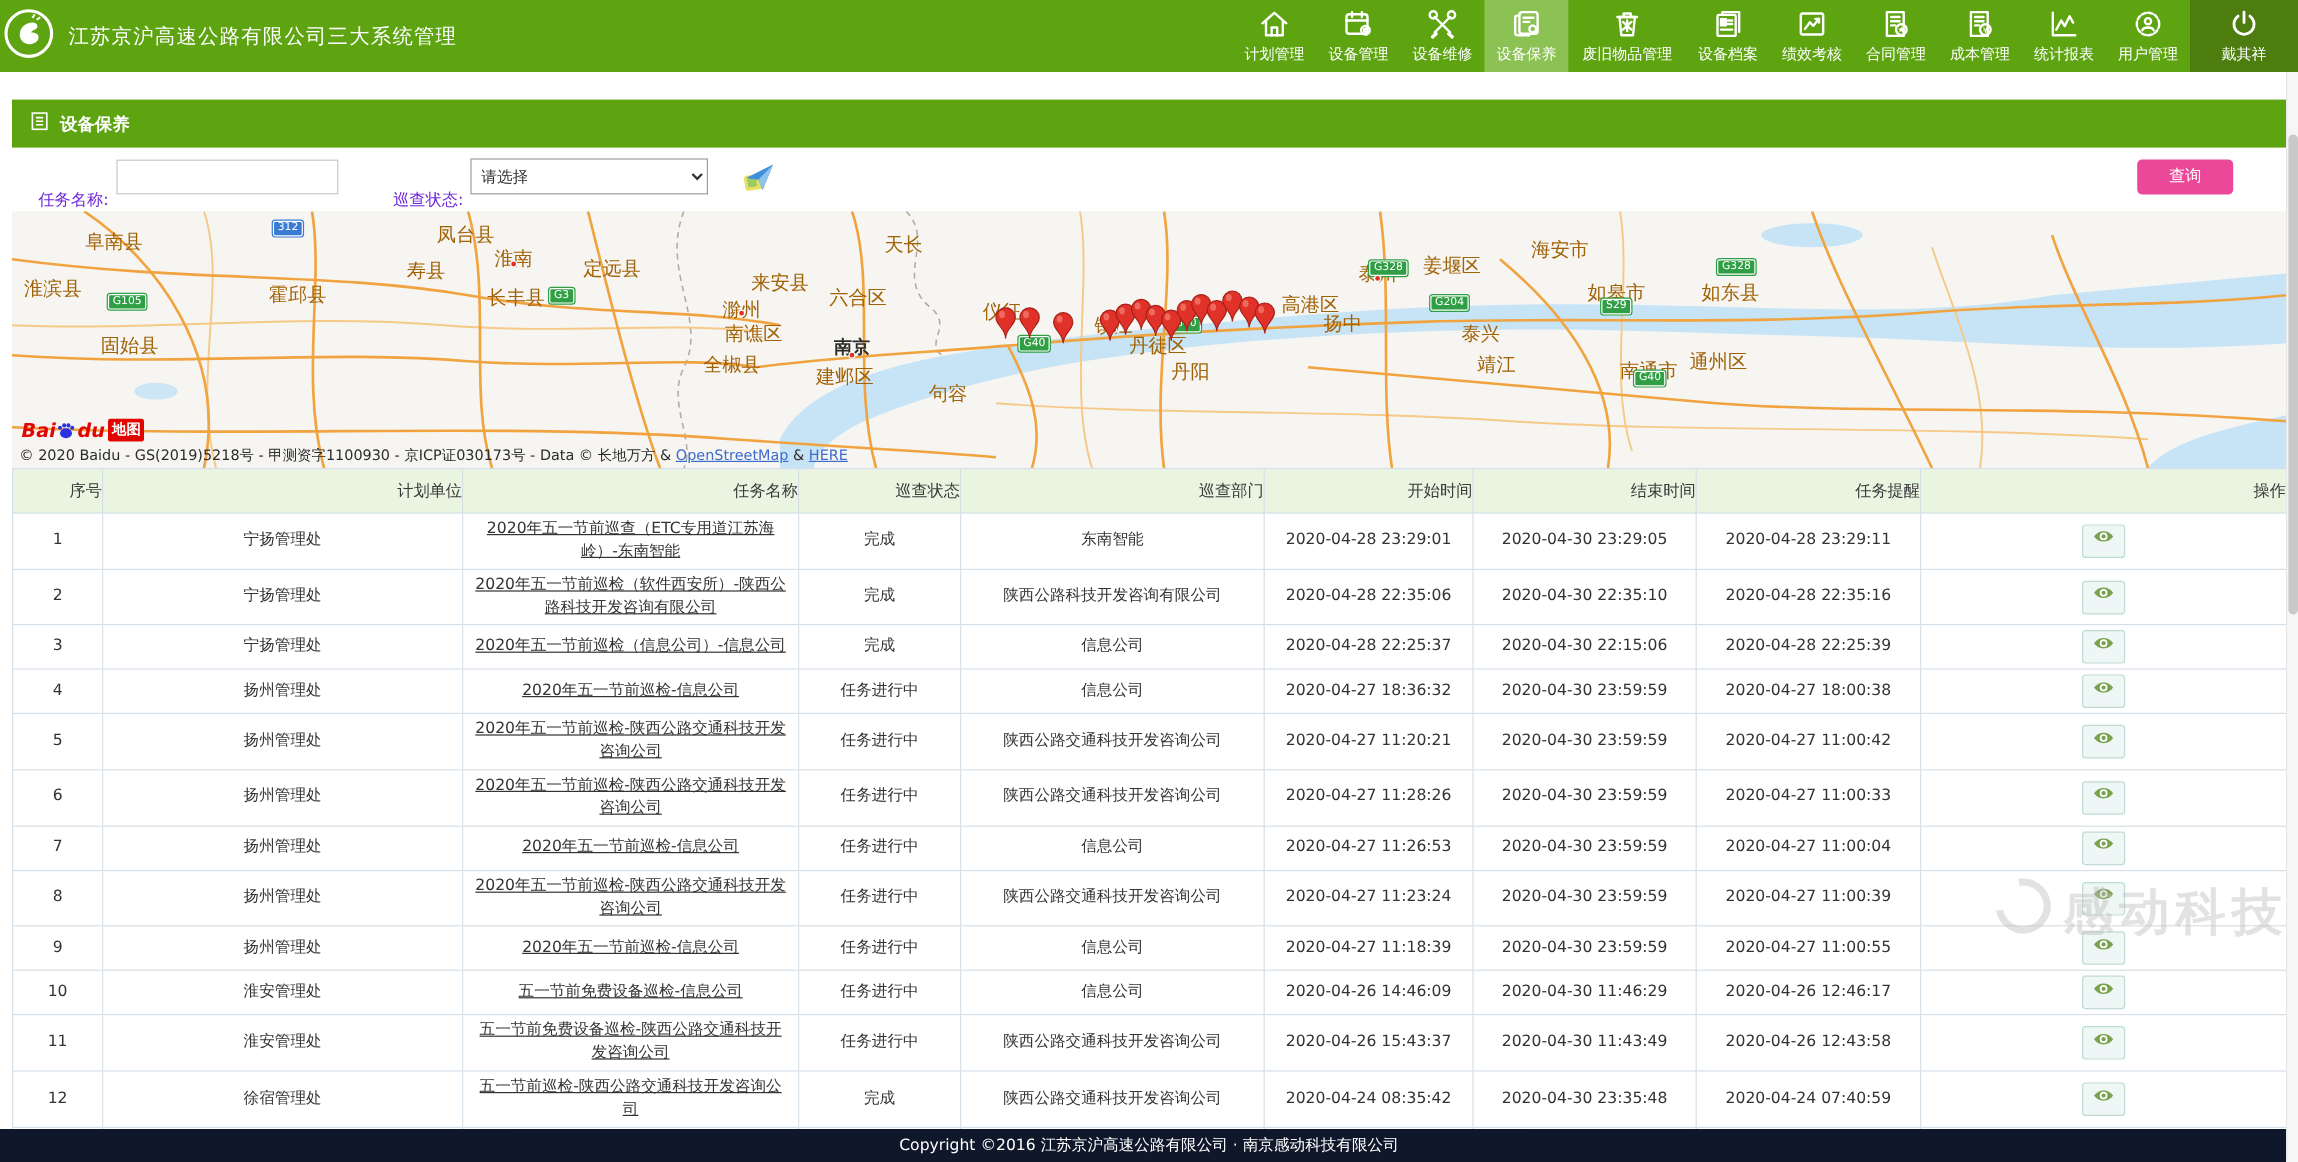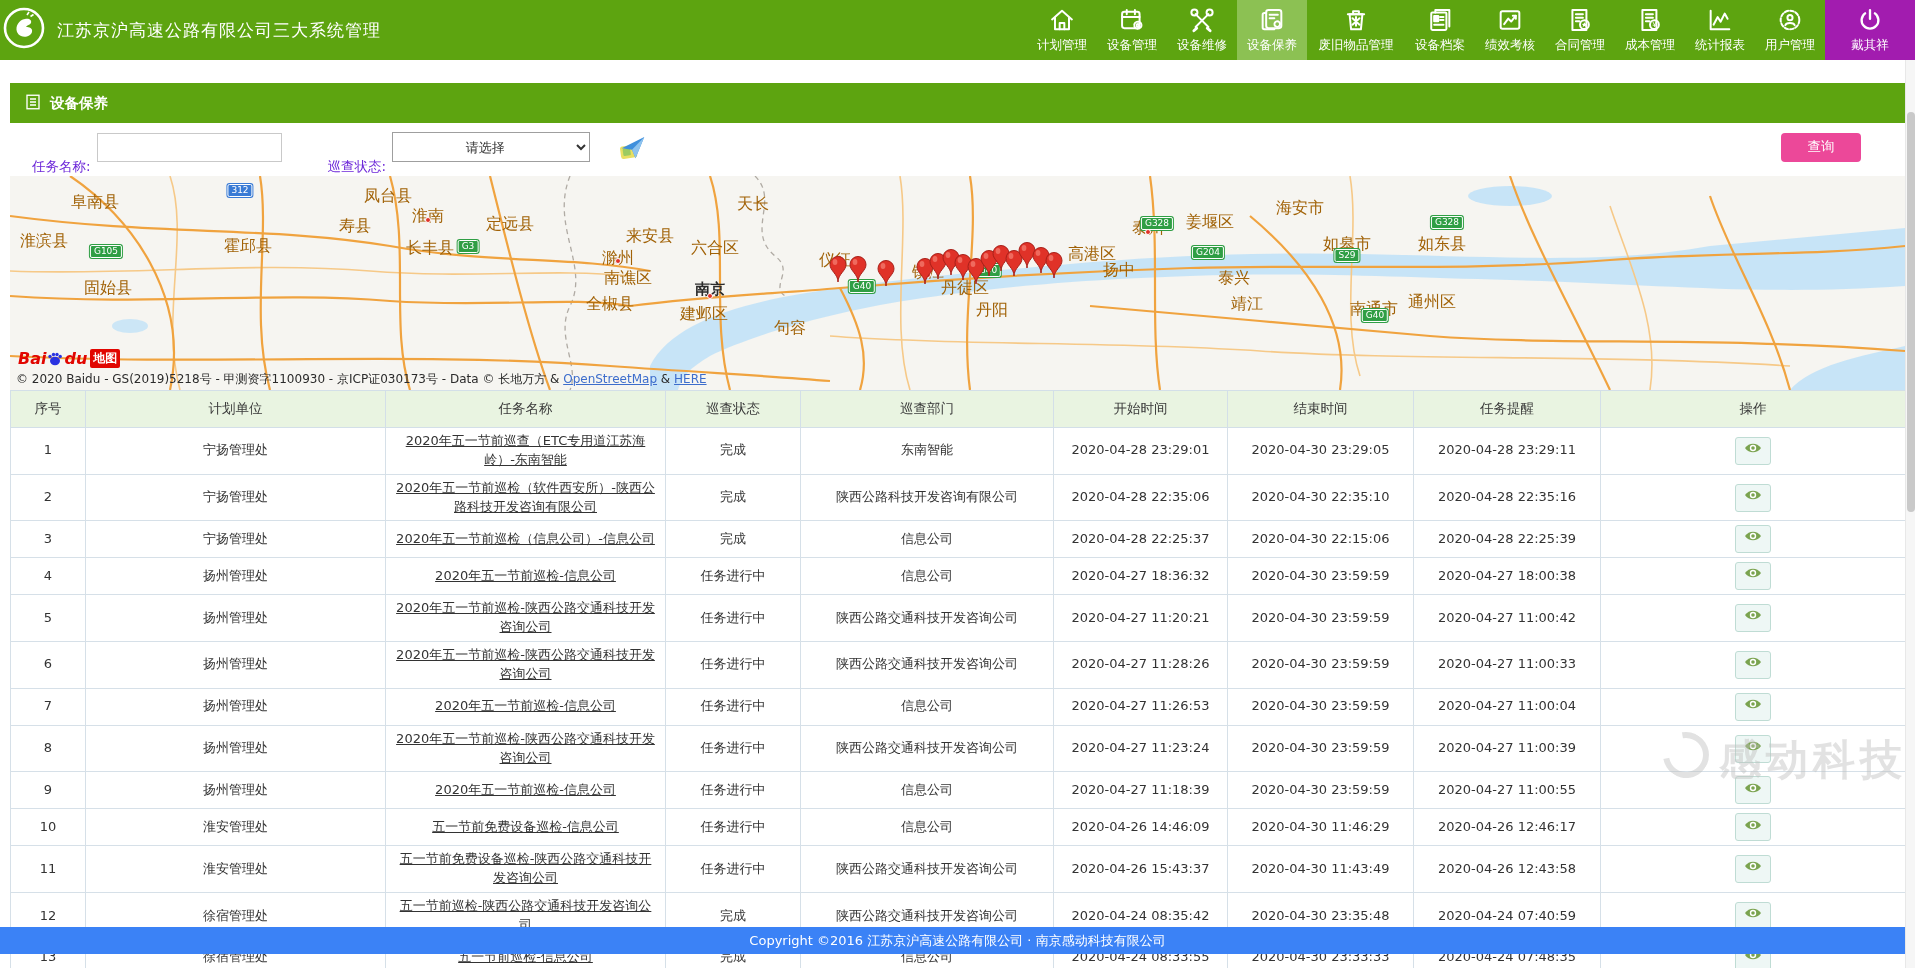--- a/index.html
+++ b/index.html
@@ -9,30 +9,30 @@
   .header { height:60px; background:#5da410; display:flex; align-items:stretch; position:relative; }
   .brand { display:flex; align-items:center; gap:12px; padding-left:3px; flex:0 0 auto; }
   .brand-title { color:#fff; font-size:17px; letter-spacing:1px; }
   .nav { margin-left:auto; display:flex; align-items:stretch; }
   .nav-item { width:70px; display:flex; flex-direction:column; align-items:center;
     justify-content:flex-end; padding:8px 4px 6px; cursor:pointer; }
   .nav-item.wide { width:98px; }
   .nav-item.active { background:#8cc153; }
   .nav-item .nicon { height:32px; display:flex; align-items:center; }
   .nav-item .nlabel { color:#fff; font-size:12.5px; margin-top:3px; white-space:nowrap; }
-  .nav-item.user { background:#a21caf; width:90px;text-align:center; }
+  .nav-item.user { background:#4d7c0f; width:90px;text-align:center; }
   
   .titlebar { margin:23px 10px 0; height:40px; background:#5da410; color:#fff;
     display:flex; align-items:center; gap:8px; padding-left:14px; font-size:14.5px; font-weight:bold; }
   
   .filters { margin:0 10px; height:48px; display:flex; align-items:center; }
   .flabel { font-size:13.5px; color:#6d28d9; margin-left:22px;margin-top:40px; }
   .finput { width:185px; height:29px; border:1px solid #c9c9c9; margin-left:6px; padding:0 6px; font-size:13px; }
   .fselect { width:198px; height:30px; border:1px solid #9f9f9f; margin-left:6px; font-size:13px; color:#333;
-    background:#fff; padding:0 4px;text-align:center; }
+    background:#fff; padding:0 4px; }
   .plane { margin-left:28px; cursor:pointer; display:flex; }
   .search-btn { margin-left:auto; margin-right:44px; width:80px; height:29px; background:#ec4899; color:#fff;
     border:none; border-radius:4px; font-size:13.5px; cursor:pointer; }
   
   .map { position:relative; margin:5px 10px 0; height:214px; background:#f6f5f1; overflow:hidden; }
   .map svg.bg { position:absolute; left:0; top:0; }
   .mlabel { position:absolute; font-size:16px; color:#a16207; white-space:nowrap; transform:translate(-50%,0); }
   .mlabel.big { font-size:15px; font-weight:bold; color:#2b2b2b; }
   .mbadge { position:absolute; font-size:9px; color:#fff; background:#2f9e44; border:1px solid #fff;
     border-radius:2px; padding:0 3px; line-height:11px; transform:translate(-50%,0); box-shadow:0 0 0 1px #2f9e44; }
@@ -41,28 +41,28 @@
   .marker { position:absolute; width:20px; height:28px; }
   .baidu-logo { position:absolute; left:8px; bottom:22px; display:flex; align-items:center; font-weight:bold; }
   .baidu-logo .bai { color:#e10601; font-size:16px; font-style:italic; }
   .baidu-logo .du { color:#e10601; font-size:16px; font-style:italic; }
   .baidu-logo .ditu { color:#fff; background:#e10601; font-size:12px; padding:1px 3px; margin-left:3px; border-radius:2px; }
   .attribution { position:absolute; left:6px; bottom:2px; font-size:12px; color:#2b2b2b; white-space:nowrap; }
   .attribution a { color:#3d6dcc; text-decoration:underline; cursor:pointer; }
   
   table.grid { margin:0 10px; width:1895px; border-collapse:collapse; table-layout:fixed; }
   table.grid th { background:#e9f4e1; border:1px solid #d3dfe8; height:37px; font-size:13.5px;
-    color:#3a3a3a; font-weight:normal; }
+    color:#3a3a3a; font-weight:normal;text-align:right; }
   table.grid td { border:1px solid #d6e0e8; font-size:13px; color:#333; text-align:center;
     padding:4px 8px; height:33px; line-height:1.45; background:#fff; }
   td.task a { color:#333; text-decoration:underline; cursor:pointer; }
   .eye-btn { display:inline-flex; align-items:center; justify-content:center; width:36px; height:28px;
     background:#eef7f5; border:1px solid #bfdcd4; border-radius:3px; cursor:pointer; }
   
-  .footer { position:fixed; left:0; bottom:14px; width:1915px; height:27px; background:#3b82f6; color:#fff;
+  .footer { position:fixed; left:0; bottom:0; width:1915px; height:27px; background:#0f172a; color:#fff;
     font-size:13px; text-align:center; line-height:27px; z-index:50; }
   
   .watermark { position:fixed; right:8px; top:732px; display:flex; align-items:flex-start; gap:10px;
     color:rgba(190,190,190,0.45); z-index:40; pointer-events:none; }
   .wm-circle { width:46px; height:46px; border-radius:50%; border:6px solid rgba(190,190,190,0.45);
     border-left-color:transparent; transform:rotate(35deg); }
   .wm-text { font-size:42px; font-weight:bold; letter-spacing:5px; }
   
   .vscroll { position:fixed; right:0; top:60px; bottom:0; width:10px; background:#f6f6f6; border-left:1px solid #e8e8e8; z-index:60; }
   .vscroll .thumb { position:absolute; top:52px; left:1px; width:8px; height:400px; background:#c9c9c9; border-radius:4px; }

